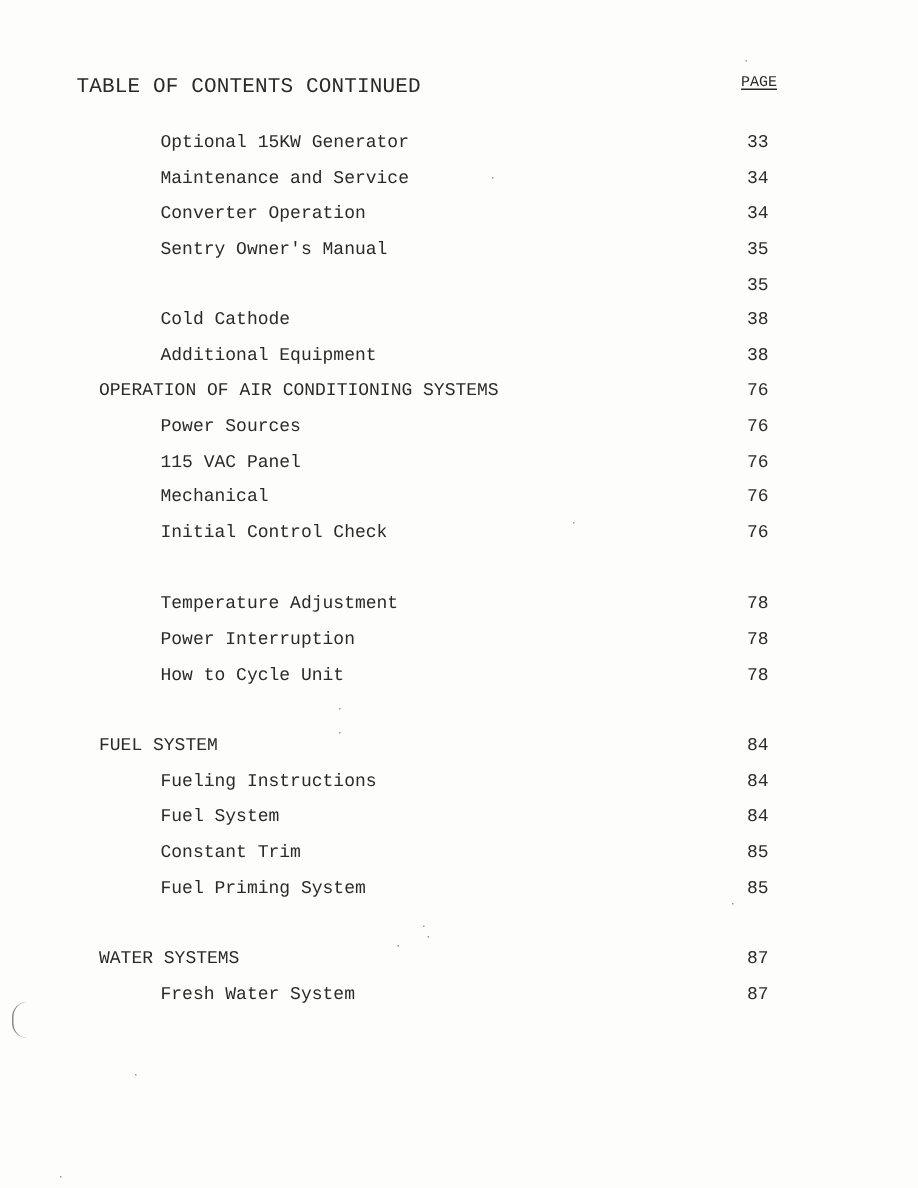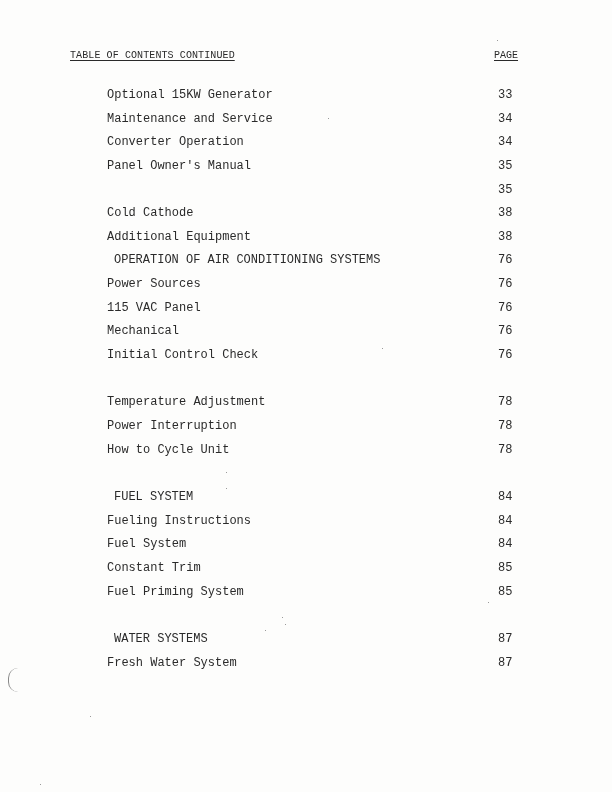--- a/index.html
+++ b/index.html
@@ -16,25 +16,24 @@
       color: #2a2a2a;
       background: #fdfdfc;
     }
     .page {
       position: absolute;
       left: 0; top: 0;
       width: 612px; height: 792px;
     }
     .header-title {
       position: absolute;
-      left: 70px;
+      left: 51px;
       top: 50px;
-      font-size: 10px;
+      font-size: 14px;
       letter-spacing: 0.1px;
-      text-decoration: underline;
       text-underline-offset: 2px;
       white-space: nowrap;
     }
     .header-page {
       position: absolute;
       left: 494px;
       top: 50px;
       font-size: 10px;
       text-decoration: underline;
       text-underline-offset: 2px;
@@ -45,21 +44,21 @@
       left: 0;
       width: 612px;
       height: 14px;
       font-size: 12px;
       white-space: nowrap;
     }
     .toc-label {
       position: absolute;
       top: 0;
     }
-    .toc-row.level-0 .toc-label { left: 66px; margin-left: 48px; }
+    .toc-row.level-0 .toc-label { left: 66px; }
     .toc-row.level-1 .toc-label { left: 107px; }
     .toc-page {
       position: absolute;
       top: 0;
       left: 498px;
       width: 14px;
       text-align: left;
     }
     .speck {
       position: absolute;
@@ -89,21 +88,21 @@
   </div>
   <div class="toc-row level-1" style="top:112px">
     <span class="toc-label">Maintenance and Service</span>
     <span class="toc-page">34</span>
   </div>
   <div class="toc-row level-1" style="top:135px">
     <span class="toc-label">Converter Operation</span>
     <span class="toc-page">34</span>
   </div>
   <div class="toc-row level-1" style="top:159px">
-    <span class="toc-label">Panel Owner's Manual</span>
+    <span class="toc-label">Sentry Owner's Manual</span>
     <span class="toc-page">35</span>
   </div>
   <div class="toc-row level-1" style="top:183px">
     <span class="toc-page">35</span>
   </div>
   <div class="toc-row level-1" style="top:206px">
     <span class="toc-label">Cold Cathode</span>
     <span class="toc-page">38</span>
   </div>
   <div class="toc-row level-1" style="top:230px">

